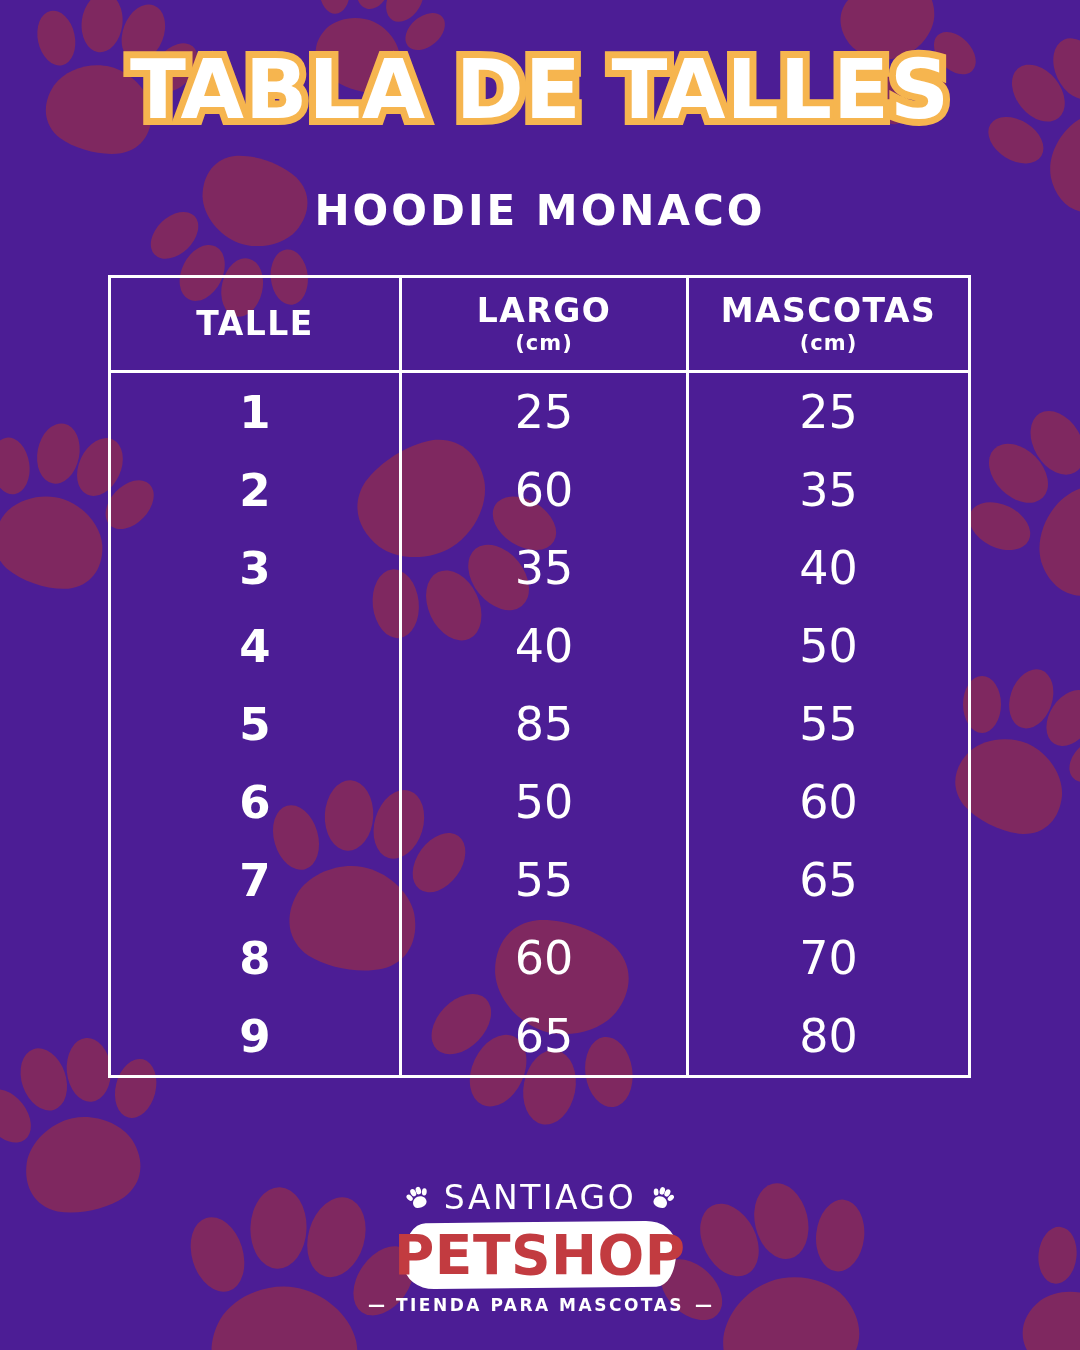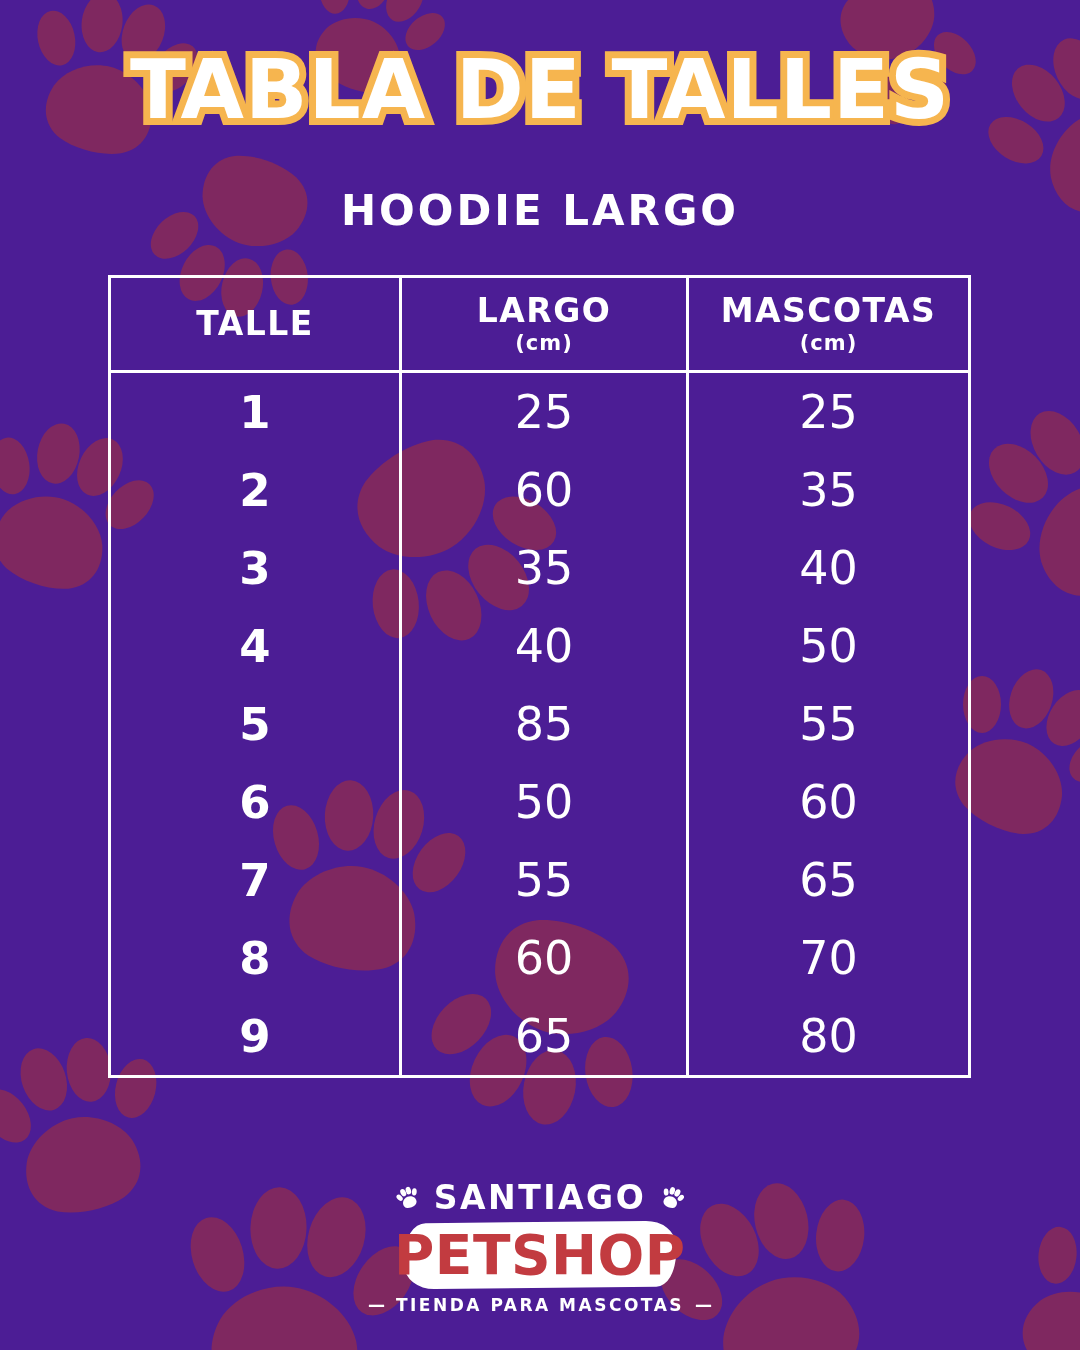--- a/index.html
+++ b/index.html
@@ -116,21 +116,21 @@
     flex-direction: column;
     align-items: center;
   }
   .brand-top-row {
     display: flex;
     align-items: center;
     gap: 14px;
   }
   .brand-top {
     font-size: 33px;
-    font-weight: 700;
+    font-weight: 400;
     letter-spacing: 2.5px;
     color: #ffffff;
   }
   .paw-small { fill: #ffffff; }
   .paw-small.left  { transform: rotate(-22deg); }
   .paw-small.right { transform: rotate(22deg); }
 
   .blob {
     margin-top: 5px;
     width: 272px;
@@ -224,21 +224,21 @@
       <use href="#paw-shape"></use>
     </svg>
 
   <div class="content">
 
     <div class="title-wrap">
       <span class="title-layer back" aria-hidden="true">TABLA DE TALLES</span>
       <span class="title-layer front">TABLA DE TALLES</span>
     </div>
 
-    <div class="subtitle">HOODIE LARGO</div>
+    <div class="subtitle">HOODIE MONACO</div>
 
     <table class="size-table">
       <colgroup>
         <col style="width:291px">
         <col style="width:287px">
         <col style="width:282px">
       </colgroup>
       <thead>
         <tr>
           <th>

